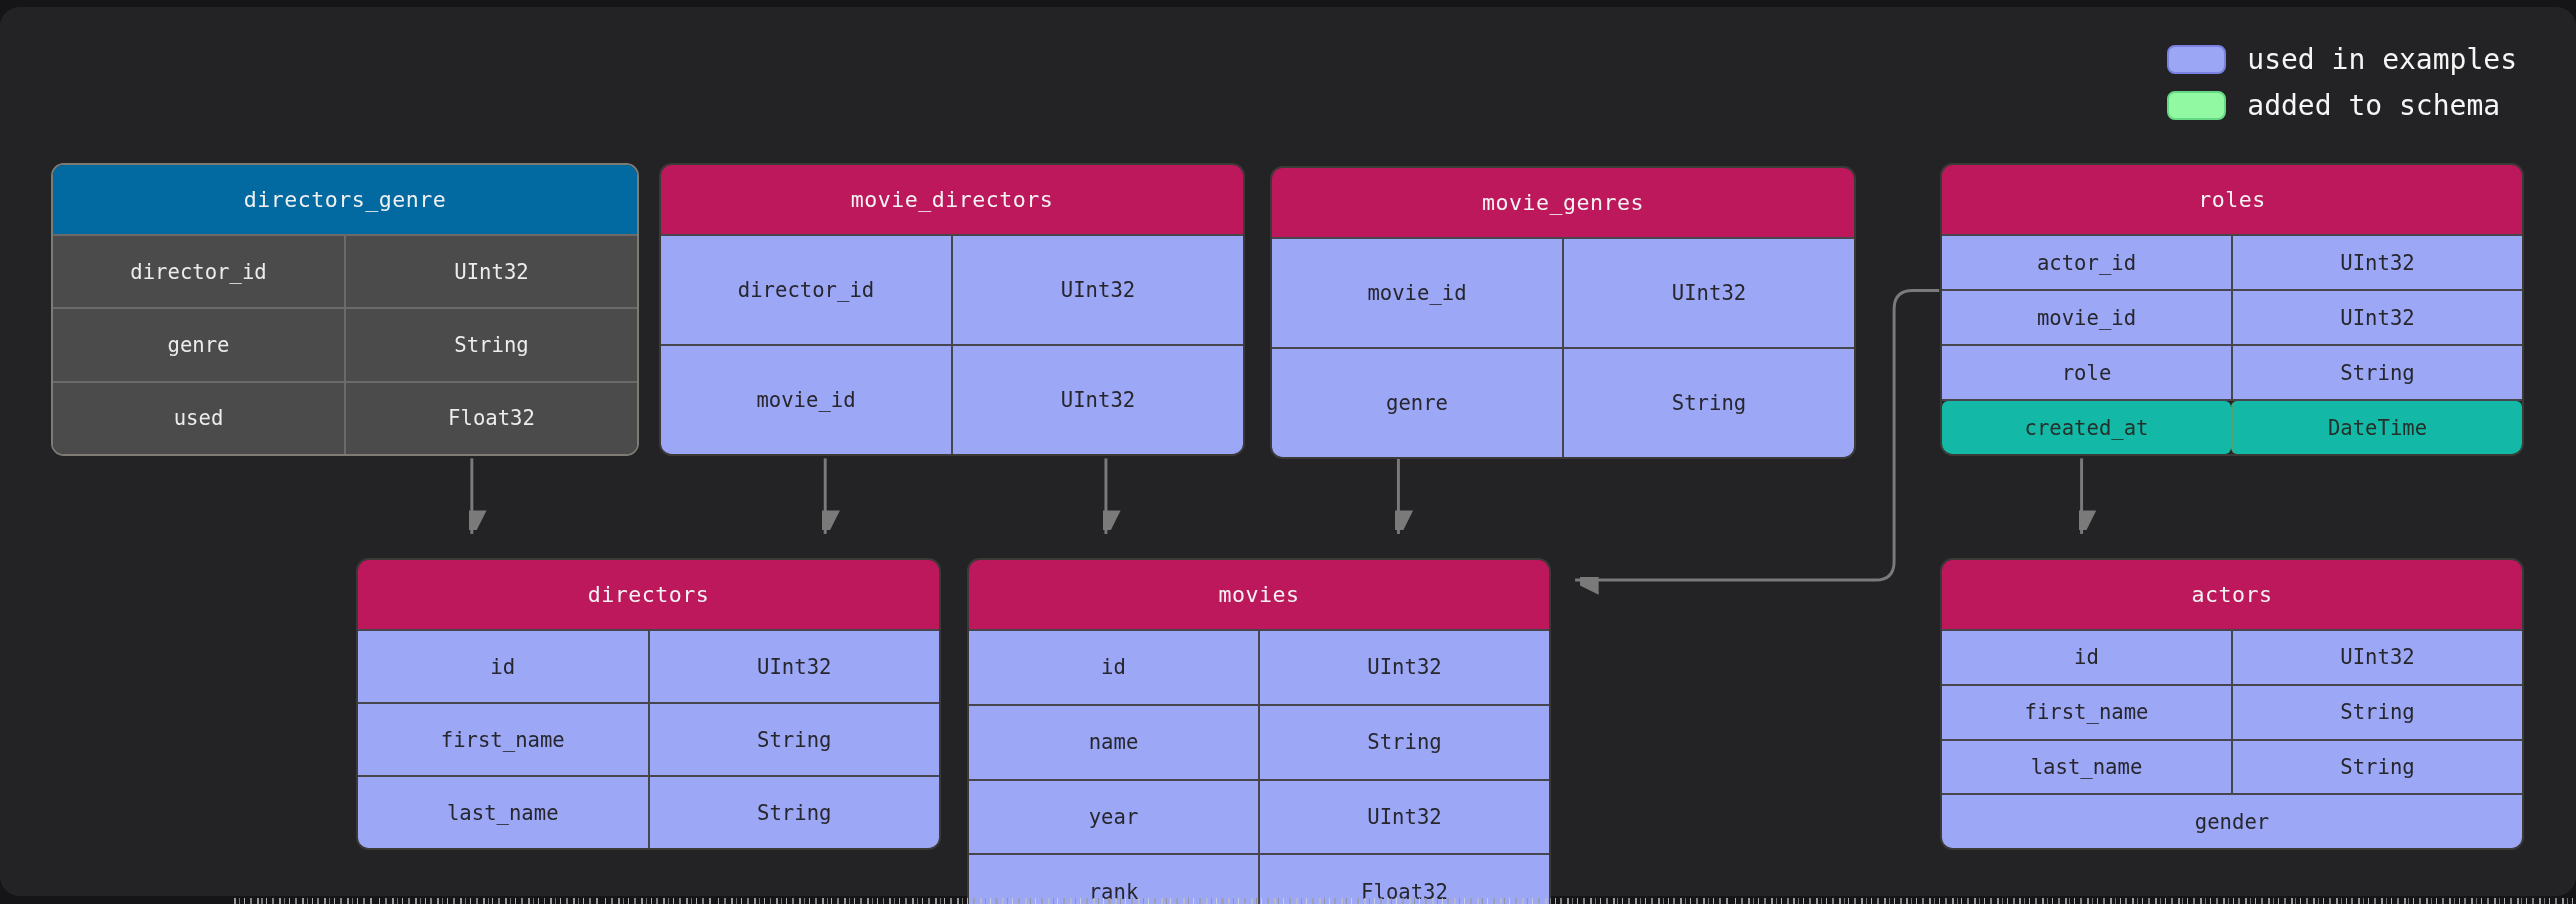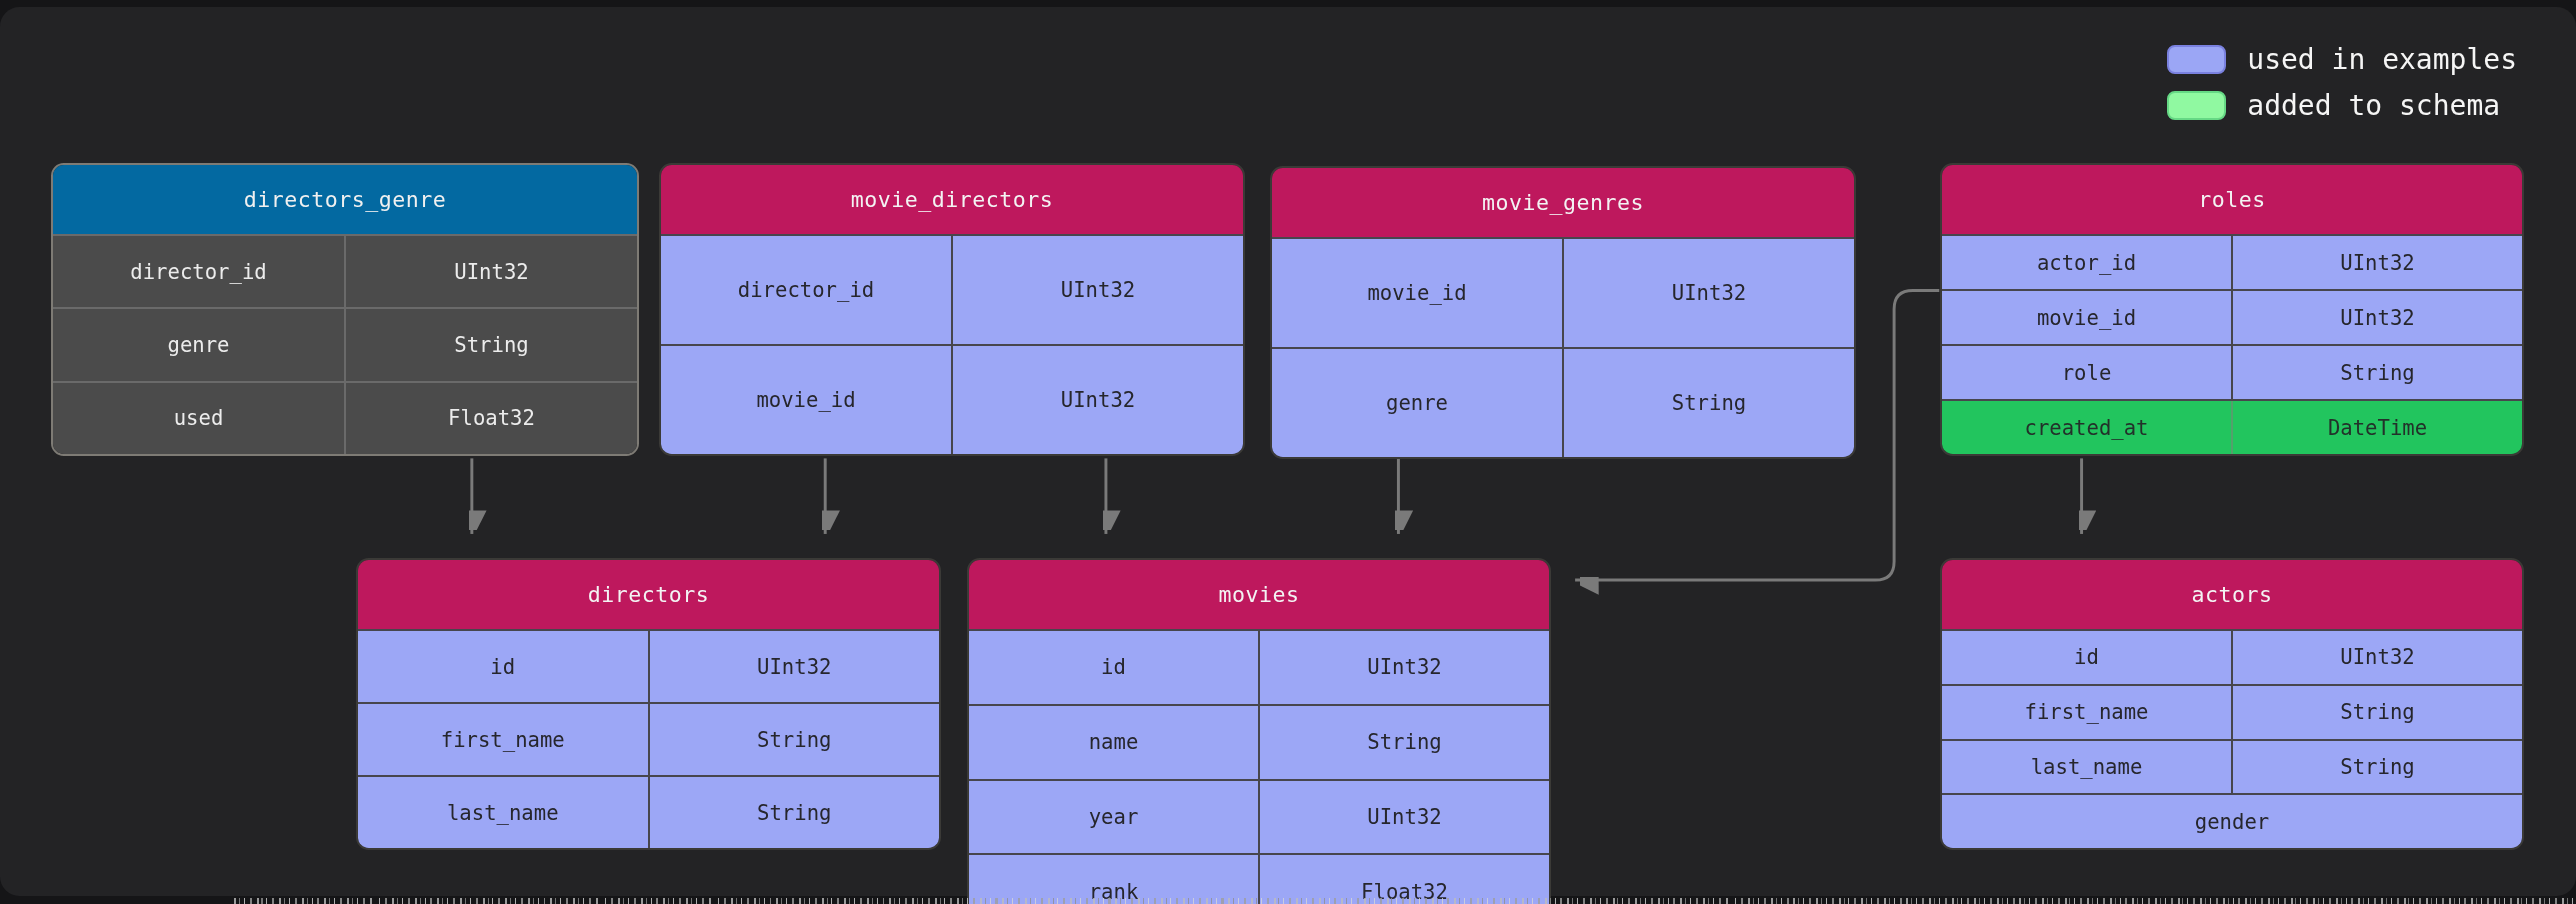--- a/index.html
+++ b/index.html
@@ -30,21 +30,21 @@
     font-size:20.6px;color:#26262c;background:#9ca7f6;
   }
   .cell.type{border-left:2.9px solid #47464d;}
   
   .tbl.gray{border-color:#7e7b75;}
   .gray .thead{background:#0369a1;color:#f0f0f0;}
   .gray .trow{border-top-color:#6a6a6a;}
   .gray .cell{background:#4b4b4b;color:#ececec;}
   .gray .cell.type{border-left-color:#6a6a6a;}
   
-  .trow.green .cell{background:#22c55e;color:#23312a;}
+  .trow.green .cell{background:#14b8a6;color:#23312a;border-radius:6px;}
   .trow.green .cell.type{border-left-color:#55a06c;}
   
   .legend{position:absolute;top:43px;right:59px;display:flex;flex-direction:column;gap:12.8px;}
   .legend-row{display:flex;align-items:center;gap:21.6px;}
   .swatch{width:59px;height:29.5px;border-radius:7.9px;box-sizing:border-box;}
   .swatch.blue{background:#9ba6f5;border:2px solid #7a81e0;}
   .swatch.green{background:#90f9a1;border:2px solid #66d985;}
   .legend-label{color:#f5f5f5;font-size:28px;white-space:pre;}
   
   svg.arrows{position:absolute;left:0;top:0;}

